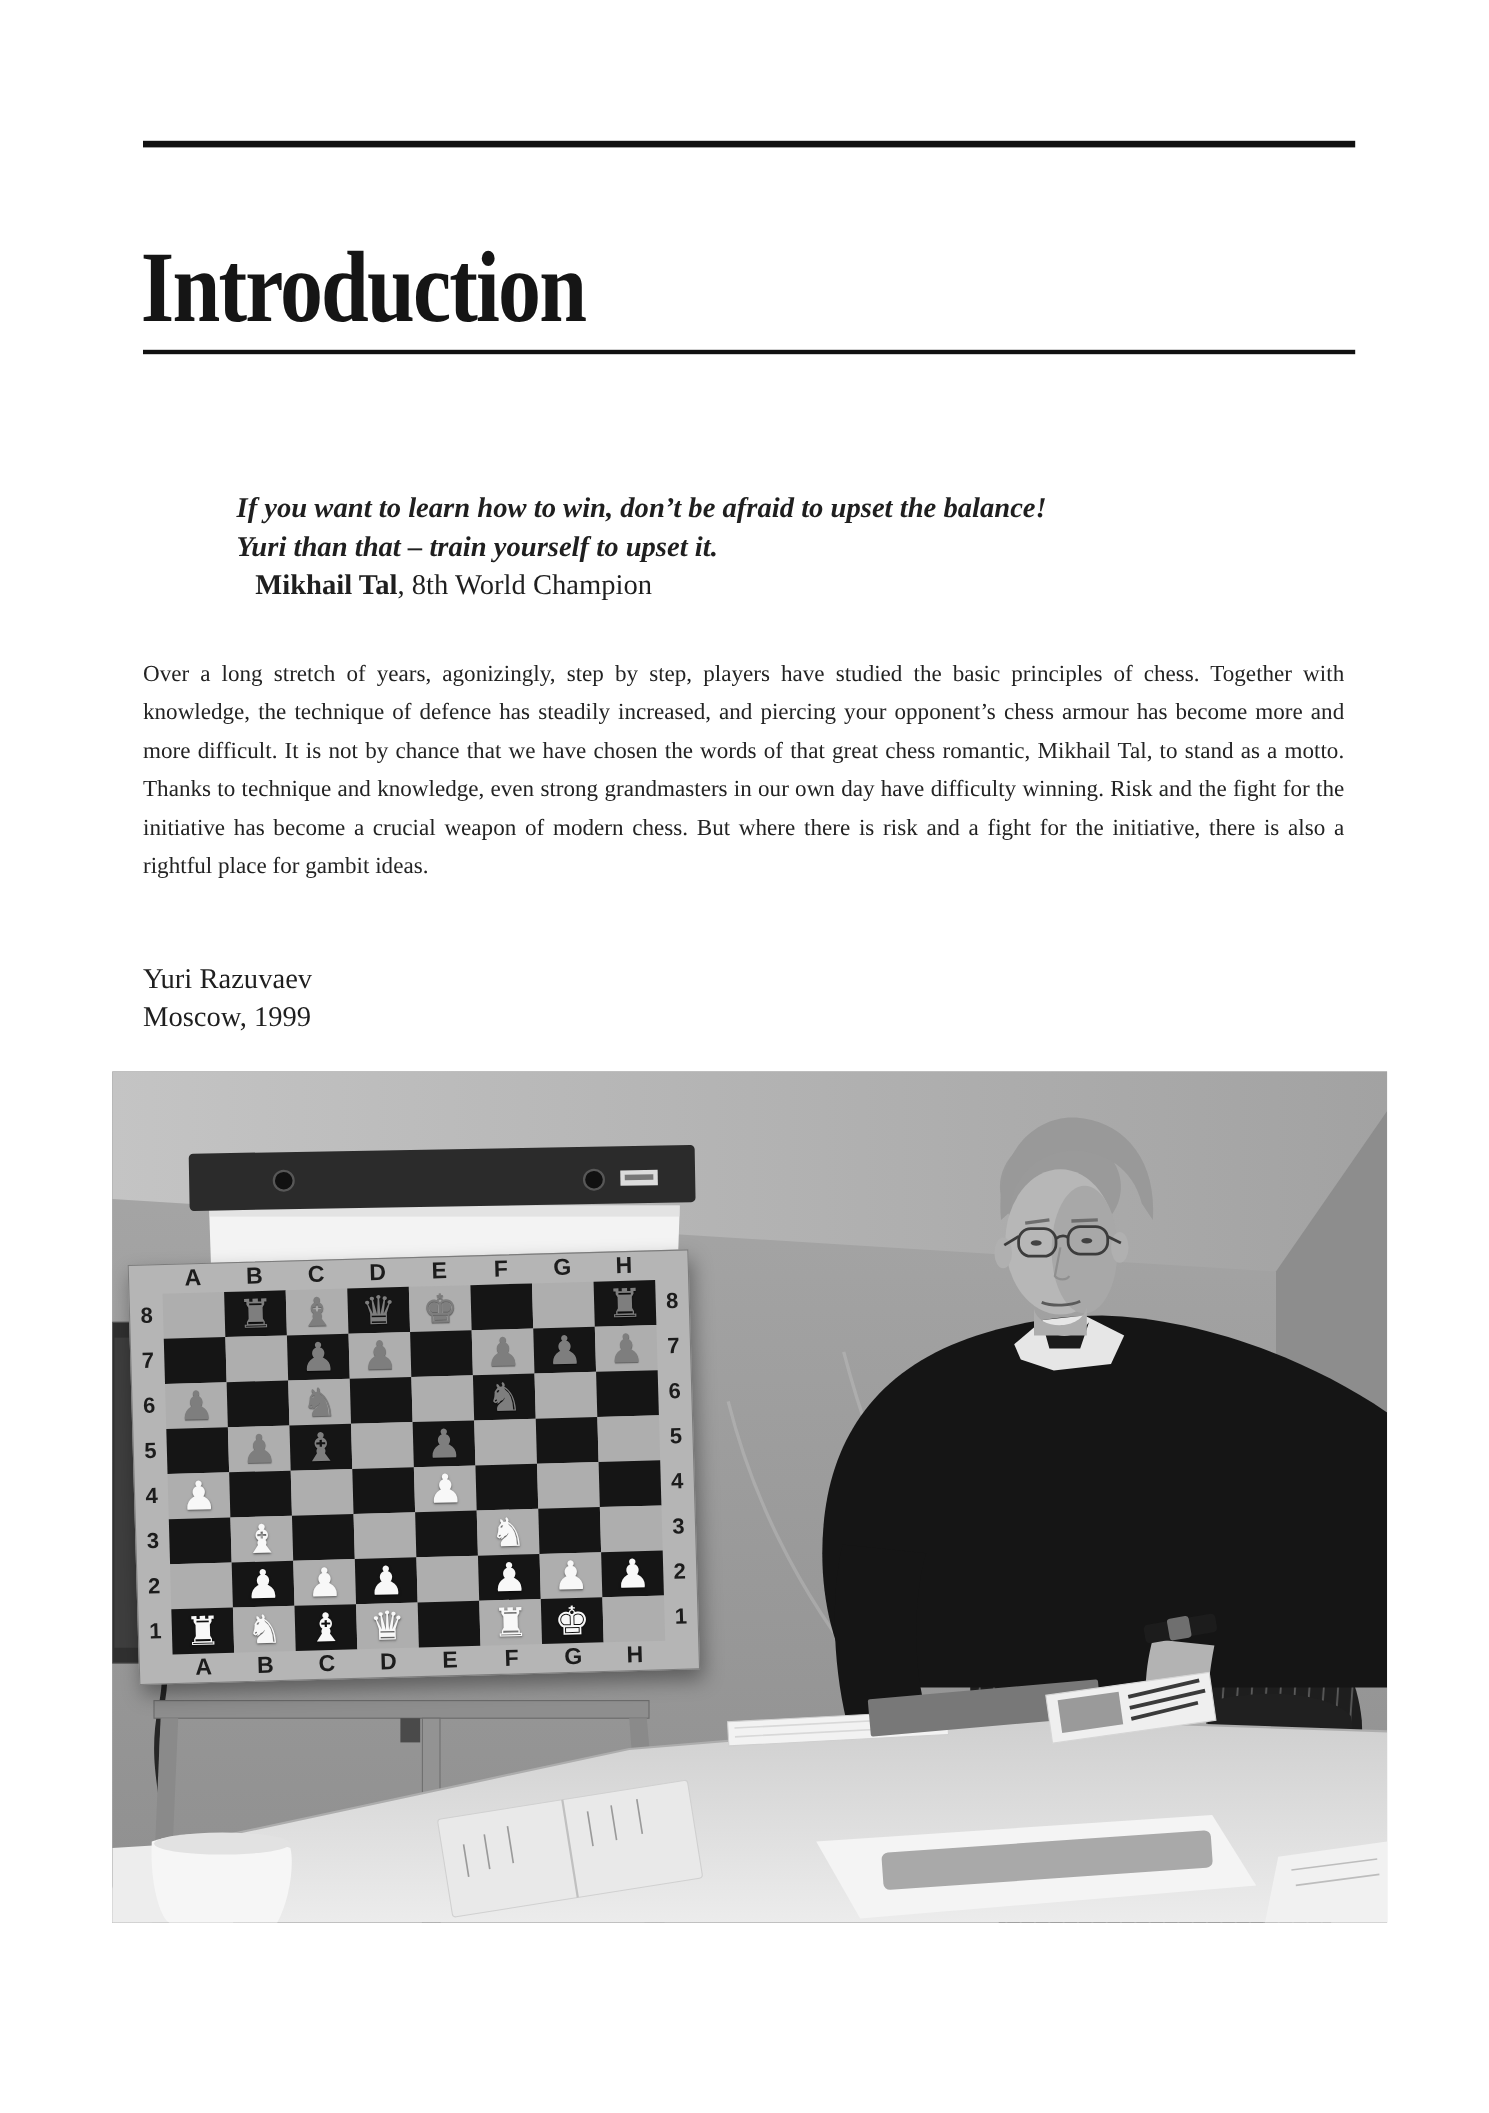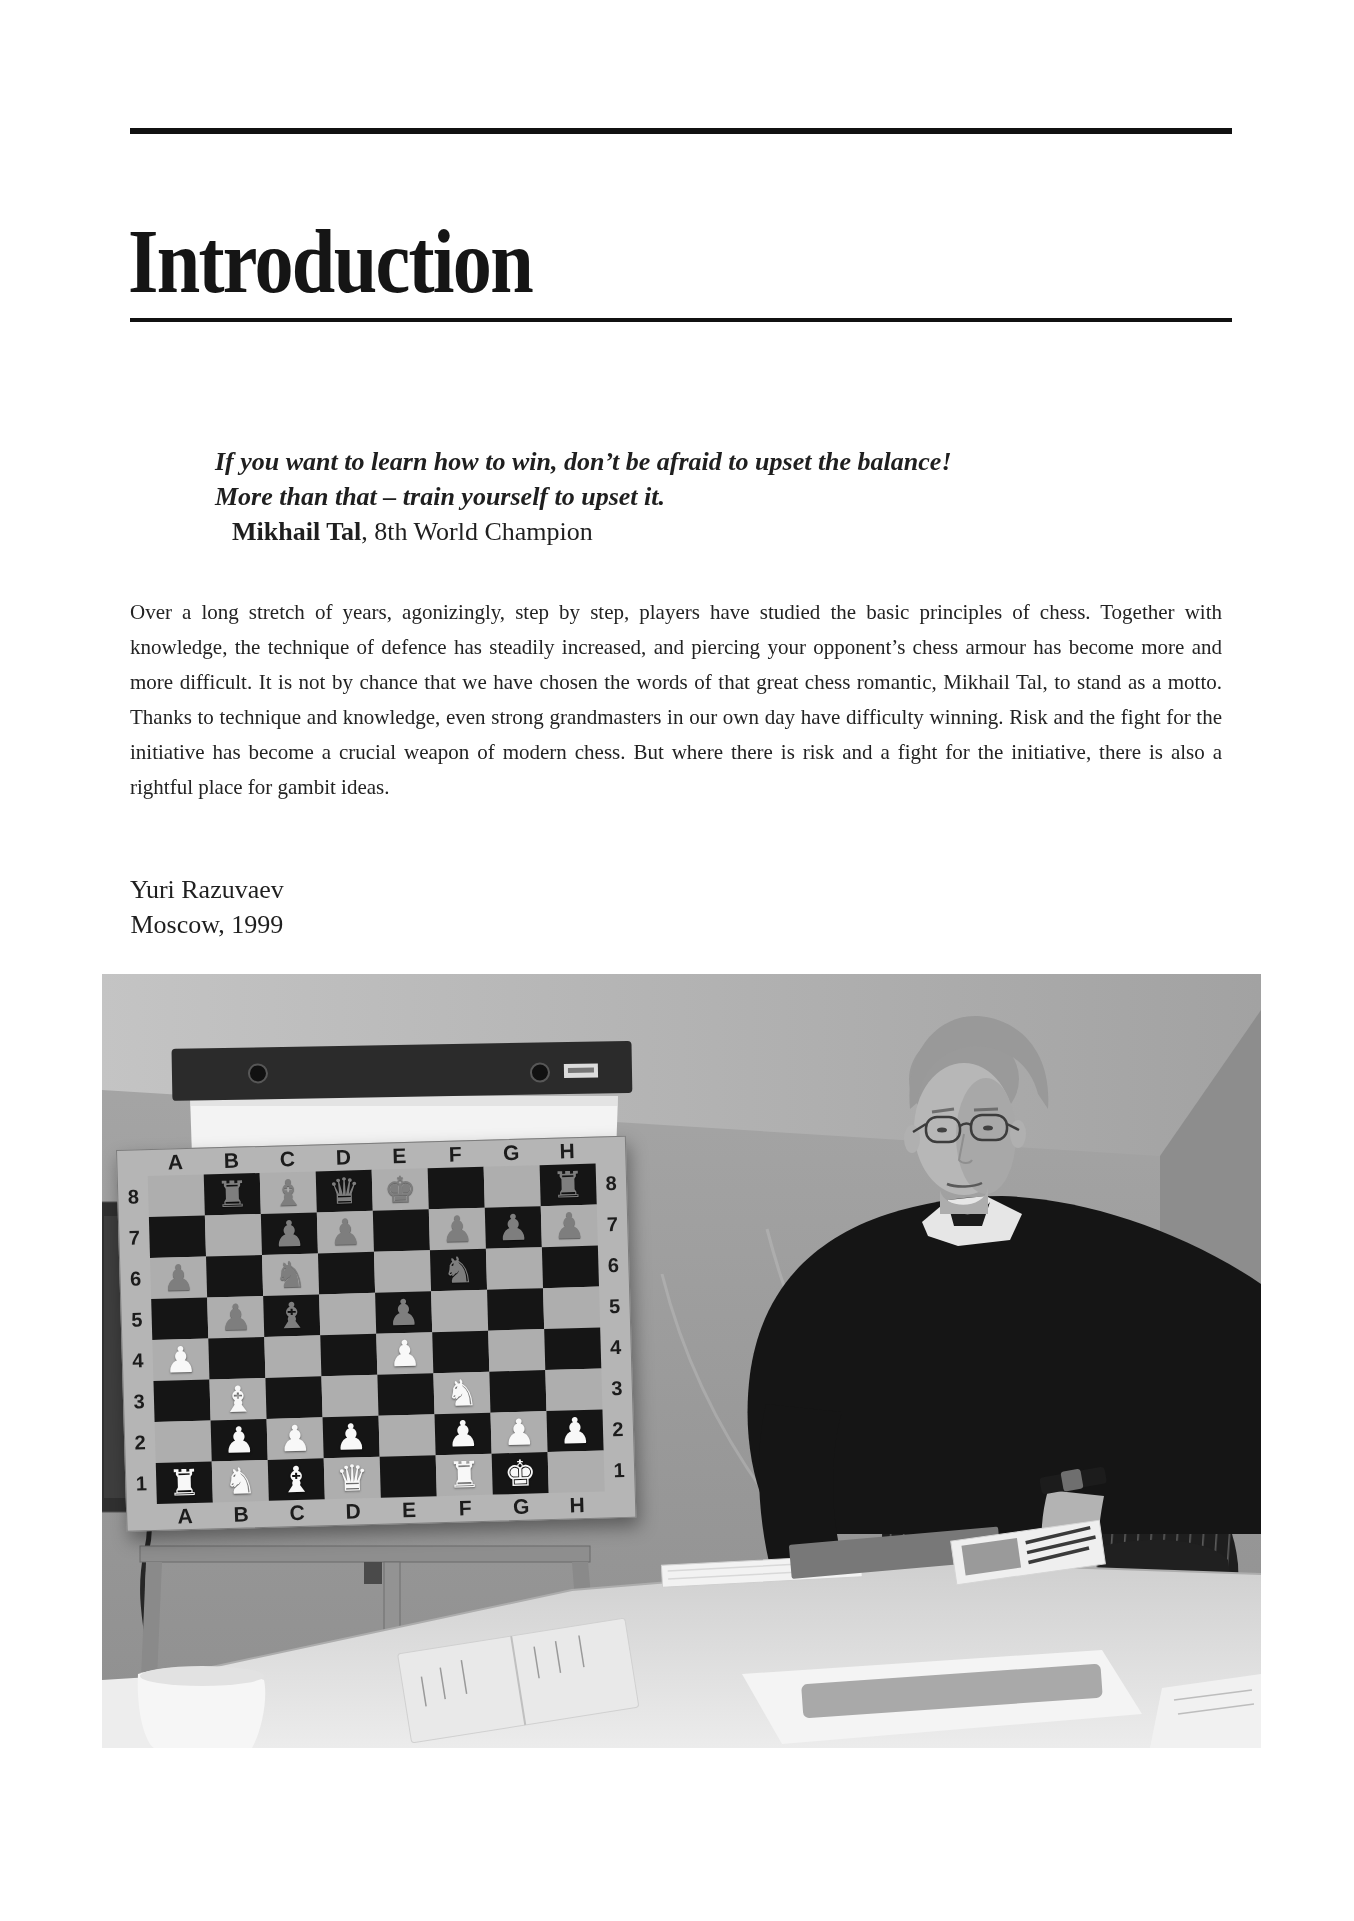--- a/index.html
+++ b/index.html
@@ -9,21 +9,21 @@
   .rule-top{top:128px;height:6px;}
   .rule-bottom{top:318px;height:4px;}
   .title{position:absolute;left:128px;top:146px;font-weight:700;font-size:92px;
          letter-spacing:-2px;color:#151515;transform:scaleX(.85);transform-origin:left top;
          white-space:nowrap;}
   .quote{position:absolute;left:215px;top:444px;font-size:26px;line-height:35px;}
   .quote .q-line{font-style:italic;font-weight:bold;}
   .quote .attr-name{font-weight:700;margin-left:17px;}
   .body-par{position:absolute;left:130px;top:574px;width:1092px;font-size:21px;
             line-height:35px;text-align:justify;color:#232323;}
-  .signature{position:absolute;left:130px;top:872px;font-size:26px;line-height:35px;text-align:center;}
+  .signature{position:absolute;left:130px;top:872px;font-size:26px;line-height:35px;}
   
   .photo{position:absolute;left:102px;top:974px;width:1159px;height:774px;overflow:hidden;
          background:#9c9c9c;}
   .photo svg{position:absolute;left:0;top:0;}
   
   .demoboard{position:absolute;left:14px;top:176px;width:508px;background:#b5b5b5;
              border:1px solid #7c7c7c;transform:rotate(-1.6deg);transform-origin:top left;
              box-shadow:3px 9px 18px rgba(0,0,0,.38);}
   .board-row{display:grid;grid-template-columns:30px repeat(8,56px) 30px;}
   .lbl{font-family:"Liberation Sans",sans-serif;font-weight:700;color:#1c1c1c;
@@ -42,21 +42,21 @@
 <body>
 
 <div class="page">
 
   <div class="rule rule-top"></div>
   <h1 class="title">Introduction</h1>
   <div class="rule rule-bottom"></div>
 
   <div class="quote">
     <div class="q-line">If you want to learn how to win, don’t be afraid to upset the balance!</div>
-    <div class="q-line">More than that – train yourself to upset it.</div>
+    <div class="q-line">Yuri than that – train yourself to upset it.</div>
     <div><span class="attr-name">Mikhail Tal</span><span>, 8th World Champion</span></div>
   </div>
 
   <p class="body-par">Over a long stretch of years, agonizingly, step by step, players have studied the basic principles of chess. Together with knowledge, the technique of defence has steadily increased, and piercing your opponent’s chess armour has become more and more difficult. It is not by chance that we have chosen the words of that great chess romantic, Mikhail Tal, to stand as a motto. Thanks to technique and knowledge, even strong grandmasters in our own day have difficulty winning. Risk and the fight for the initiative has become a crucial weapon of modern chess. But where there is risk and a fight for the initiative, there is also a rightful place for gambit ideas.</p>
 
   <div class="signature">
     <div>Yuri Razuvaev</div>
     <div>Moscow, 1999</div>
   </div>
 

